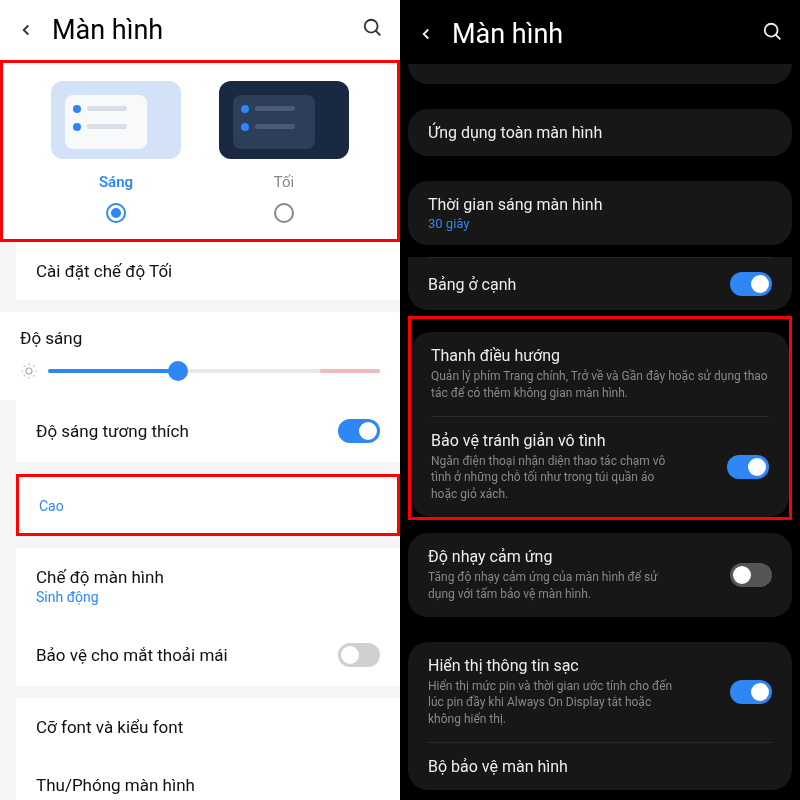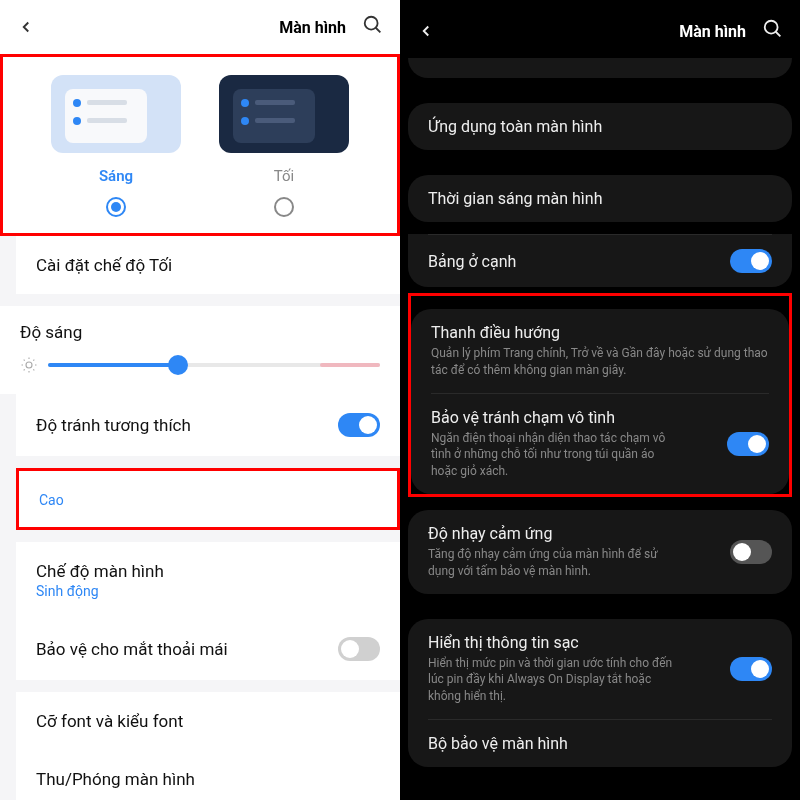--- a/index.html
+++ b/index.html
@@ -8,21 +8,21 @@
 
 .panel-left { width: 400px; height: 800px; background: #f5f5f7; overflow: hidden; }
 .panel-right { width: 400px; height: 800px; background: #000; overflow: hidden; }
 
 
 .header { display: flex; align-items: center; padding: 14px 16px; gap: 16px; }
 .header-light { background: #fff; }
 .header-dark { background: #000; color: #fff; padding-top: 18px; }
 .back-icon { width: 20px; height: 20px; display: flex; align-items: center; justify-content: center; }
 .back-icon svg { width: 18px; height: 18px; }
-.header-title { font-size: 16px; font-weight: 700; flex: 1; text-align: right; }
+.header-title { font-size: 27px; font-weight: 400; flex: 1; }
 .search-icon { width: 22px; height: 22px; }
 
 
 .highlight-red { border: 3px solid #ff0000; }
 
 
 .theme-card { background: #fff; margin: 0; padding: 18px 16px 16px; }
 .theme-options { display: flex; gap: 38px; justify-content: center; }
 .theme-option { display: flex; flex-direction: column; align-items: center; gap: 8px; }
 .theme-preview { width: 130px; height: 78px; border-radius: 12px; position: relative; }
@@ -155,21 +155,21 @@
         </svg>
       <div class="slider-track">
         <div class="slider-fill"></div>
         <div class="slider-excess"></div>
         <div class="slider-thumb"></div>
       </div>
     </div>
   </div>
 
   <div class="row-light row-flex">
-    <div class="row-title-light">Độ tránh tương thích</div>
+    <div class="row-title-light">Độ sáng tương thích</div>
     <div class="toggle toggle-on">
         <div class="toggle-knob"></div>
       </div>
   </div>
 
   <div class="gap-light"></div>
 
   <div class="row-light highlight-red">
     <div class="row-subtitle-light">Cao</div>
   </div>
@@ -225,48 +225,49 @@
     <div class="row-dark row-dark-first row-dark-last">
       <div class="row-title-dark">Ứng dụng toàn màn hình</div>
     </div>
   </div>
 
   <div class="gap-dark"></div>
 
   <div class="card-group-dark">
     <div class="row-dark row-dark-first row-dark-last">
       <div class="row-title-dark">Thời gian sáng màn hình</div>
+      <div class="row-subtitle-dark">30 giây</div>
     </div>
   </div>
 
   <div class="gap-dark"></div>
 
   <div class="card-group-dark">
     <div style="background:#171717;">
         <div class="divider-dark"></div>
       </div>
     <div class="row-dark row-dark-last row-flex">
       <div class="row-title-dark">Bảng ở cạnh</div>
       <div class="toggle toggle-on">
           <div class="toggle-knob"></div>
         </div>
     </div>
   </div>
 
   <div class="card-group-dark highlight-red" style="margin-top:6px;">
     <div class="row-dark row-dark-first">
       <div class="row-title-dark">Thanh điều hướng</div>
-      <div class="row-desc-dark">Quản lý phím Trang chính, Trở về và Gần đây hoặc sử dụng thao tác để có thêm không gian màn giây.</div>
+      <div class="row-desc-dark">Quản lý phím Trang chính, Trở về và Gần đây hoặc sử dụng thao tác để có thêm không gian màn hình.</div>
     </div>
     <div style="background:#171717;">
         <div class="divider-dark"></div>
       </div>
     <div class="row-dark row-dark-last row-flex">
       <div class="row-content">
-        <div class="row-title-dark">Bảo vệ tránh chạm vô tình</div>
+        <div class="row-title-dark">Bảo vệ tránh giản vô tình</div>
         <div class="row-desc-dark">Ngăn điện thoại nhận diện thao tác chạm vô tình ở những chỗ tối như trong túi quần áo hoặc giỏ xách.</div>
       </div>
       <div class="toggle toggle-on">
           <div class="toggle-knob"></div>
         </div>
     </div>
   </div>
 
   <div class="card-group-dark" style="margin-top:6px;">
     <div class="row-dark row-dark-first row-dark-last row-flex">

